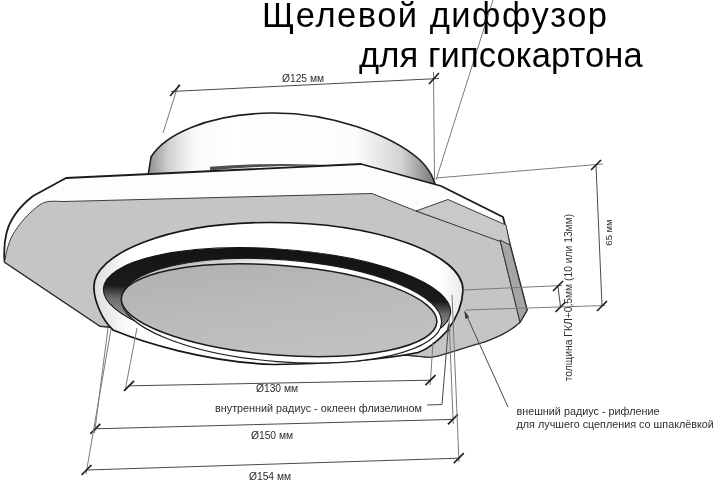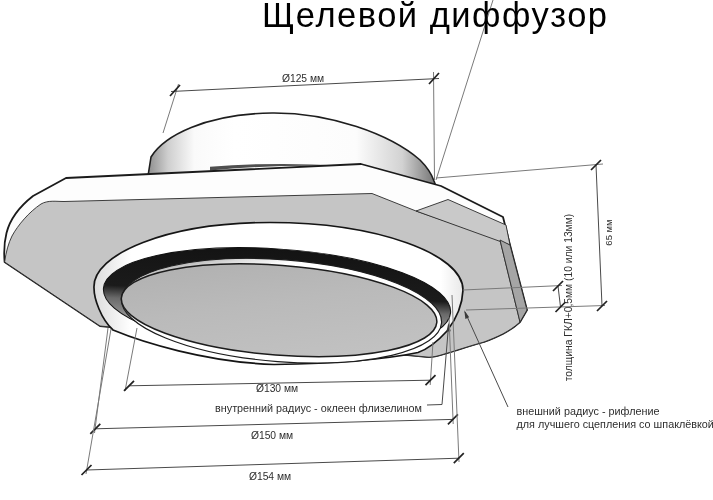--- a/index.html
+++ b/index.html
@@ -166,13 +166,14 @@
  <line x1="86.5" y1="470" x2="458.8" y2="458.2" stroke="#4a4a4a" stroke-width="1"></line>
  <line x1="81.5" y1="475" x2="91.5" y2="465" stroke="#222" stroke-width="1.7"></line>
  <line x1="453.8" y1="463.2" x2="463.8" y2="453.2" stroke="#222" stroke-width="1.7"></line>
 </g>
 
 <text x="270" y="480" font-size="10.3" fill="#2e2e2e" text-anchor="middle">Ø154 мм</text>
 </svg>
 
 <div class="t1" style="left:262px;top:-4.2px;letter-spacing:1.5px;">Щелевой диффузор</div>
 
+<div class="t1" style="left:359px;top:36px;letter-spacing:0.1px;">для гипсокартона</div>
 </div>
 
 </body></html>

